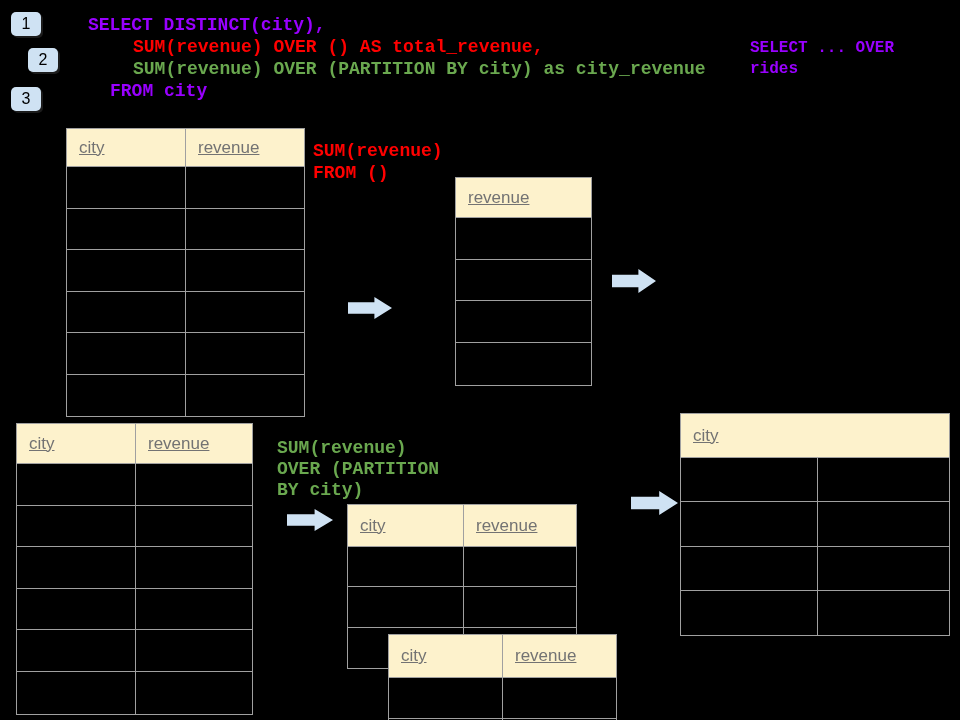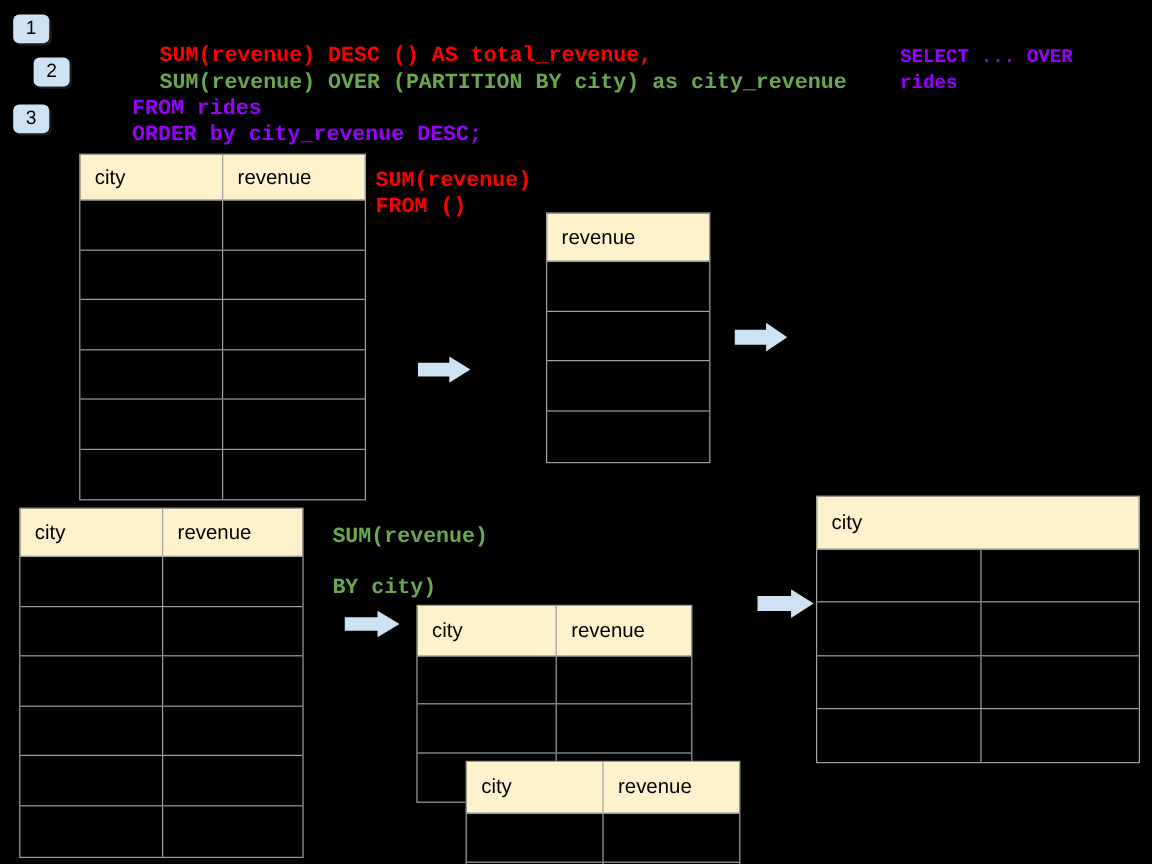--- a/index.html
+++ b/index.html
@@ -25,52 +25,53 @@
   .code-main{font-size:18px;line-height:22px;}
   .code-note{font-size:16px;line-height:21px;}
   .purple{color:var(--code-purple);}
   .red{color:var(--code-red);}
   .green{color:var(--code-green);}
 
   
   .tbl{position:absolute;box-sizing:border-box;border:1px solid var(--table-border);background:var(--background);}
   .thead{display:flex;background:var(--table-header-bg);border-bottom:1px solid var(--table-border);box-sizing:border-box;}
   .th{box-sizing:border-box;display:flex;align-items:center;padding-left:12px;
-    font:17px "Liberation Sans",sans-serif;color:#000000;border-right:1px solid var(--table-border);}
+    font:17px "Liberation Sans",sans-serif;color:#737373;border-right:1px solid var(--table-border);text-decoration:underline;}
   .th:last-child{border-right:none;flex:1;}
   .trow{display:flex;border-bottom:1px solid var(--table-border);box-sizing:border-box;}
   .tbody .trow:last-child{border-bottom:none;}
   .td{box-sizing:border-box;height:100%;border-right:1px solid var(--table-border);}
   .td:last-child{border-right:none;flex:1;}
 
   
   .arrow{position:absolute;background:var(--accent-blue);
     clip-path:polygon(0 24%,60% 24%,60% 0,100% 50%,60% 100%,60% 76%,0 76%);}
 </style>
 </head>
 <body>
 
 <div class="stage">
 
   <div class="badge" style="left:11px;top:12px">1</div>
   <div class="badge" style="left:28px;top:48px">2</div>
   <div class="badge" style="left:11px;top:87px">3</div>
 
-  <div class="code code-main red" style="left:133px;top:36px">SUM(revenue) DESC () AS total_revenue,</div>
+  <div class="code code-main purple" style="left:88px;top:14px">SELECT DISTINCT(city),</div>
+  <div class="code code-main red" style="left:133px;top:36px">SUM(revenue) OVER () AS total_revenue,</div>
   <div class="code code-main green" style="left:133px;top:58px">SUM(revenue) OVER (PARTITION BY city) as city_revenue</div>
-  <div class="code code-main purple" style="left:110px;top:80px">FROM rides</div>
-  <div class="code code-main purple" style="left:110px;top:102px">ORDER by city_revenue DESC;</div>
+  <div class="code code-main purple" style="left:110px;top:80px">FROM city</div>
 
   <div class="code code-note purple" style="left:750px;top:38px">SELECT ... OVER</div>
   <div class="code code-note purple" style="left:750px;top:59px">rides</div>
 
   <div class="code code-main red" style="left:313px;top:140px">SUM(revenue)</div>
   <div class="code code-main red" style="left:313px;top:162px">FROM ()</div>
 
   <div class="code code-main green" style="left:277px;top:437px">SUM(revenue)</div>
+  <div class="code code-main green" style="left:277px;top:458px">OVER (PARTITION</div>
   <div class="code code-main green" style="left:277px;top:479px">BY city)</div>
 
   <div class="tbl" style="left:66px;top:128px;width:239px">
     <div class="thead" style="height:38px">
       <div class="th" style="width:119px">city</div>
       <div class="th">revenue</div>
     </div>
     <div class="tbody">
         <div class="trow" style="height: 41.5px;">
           <div class="td" style="width: 119px;"></div>

